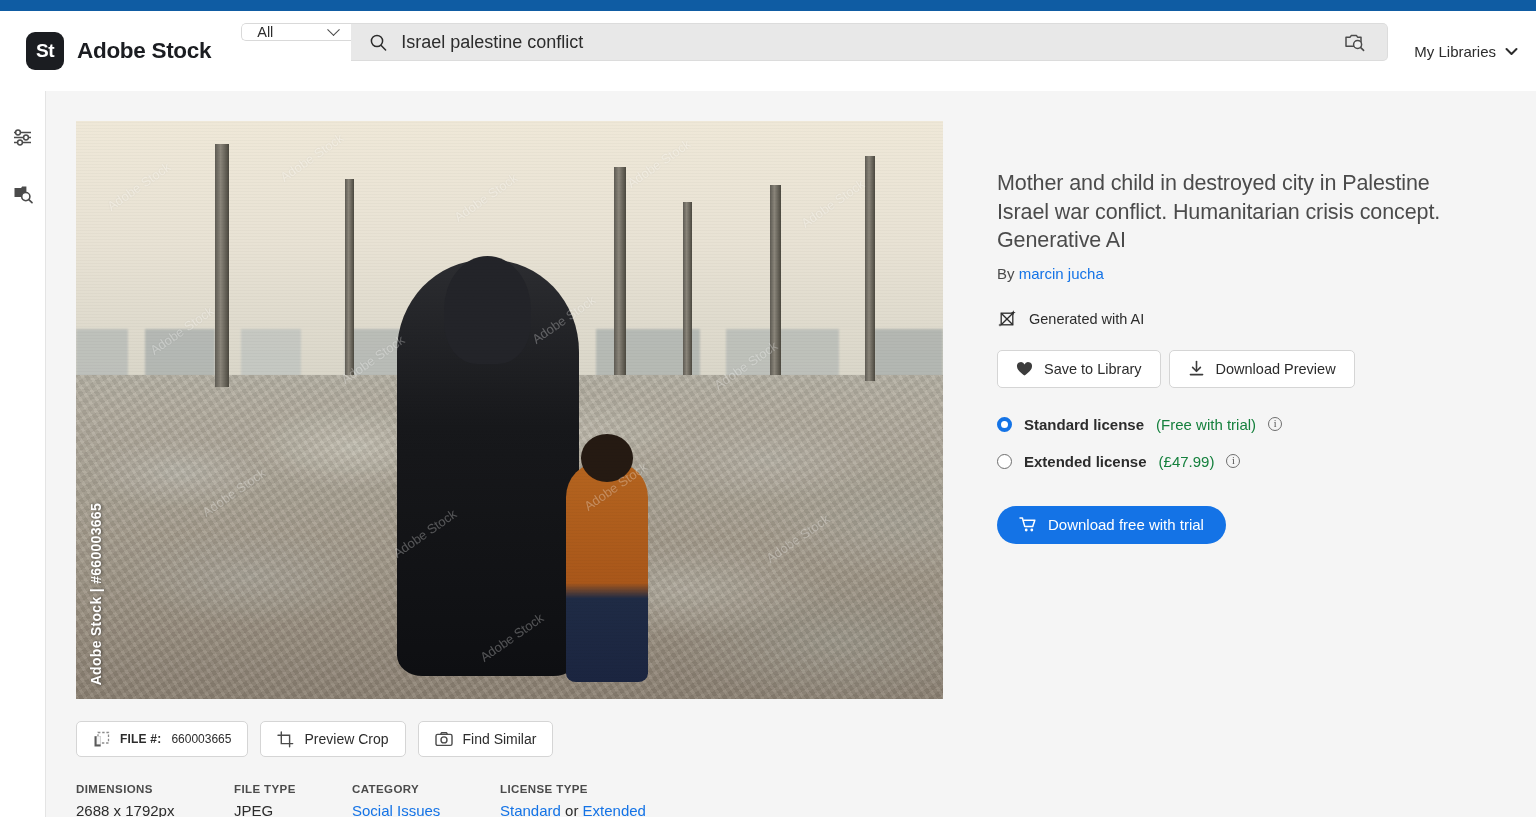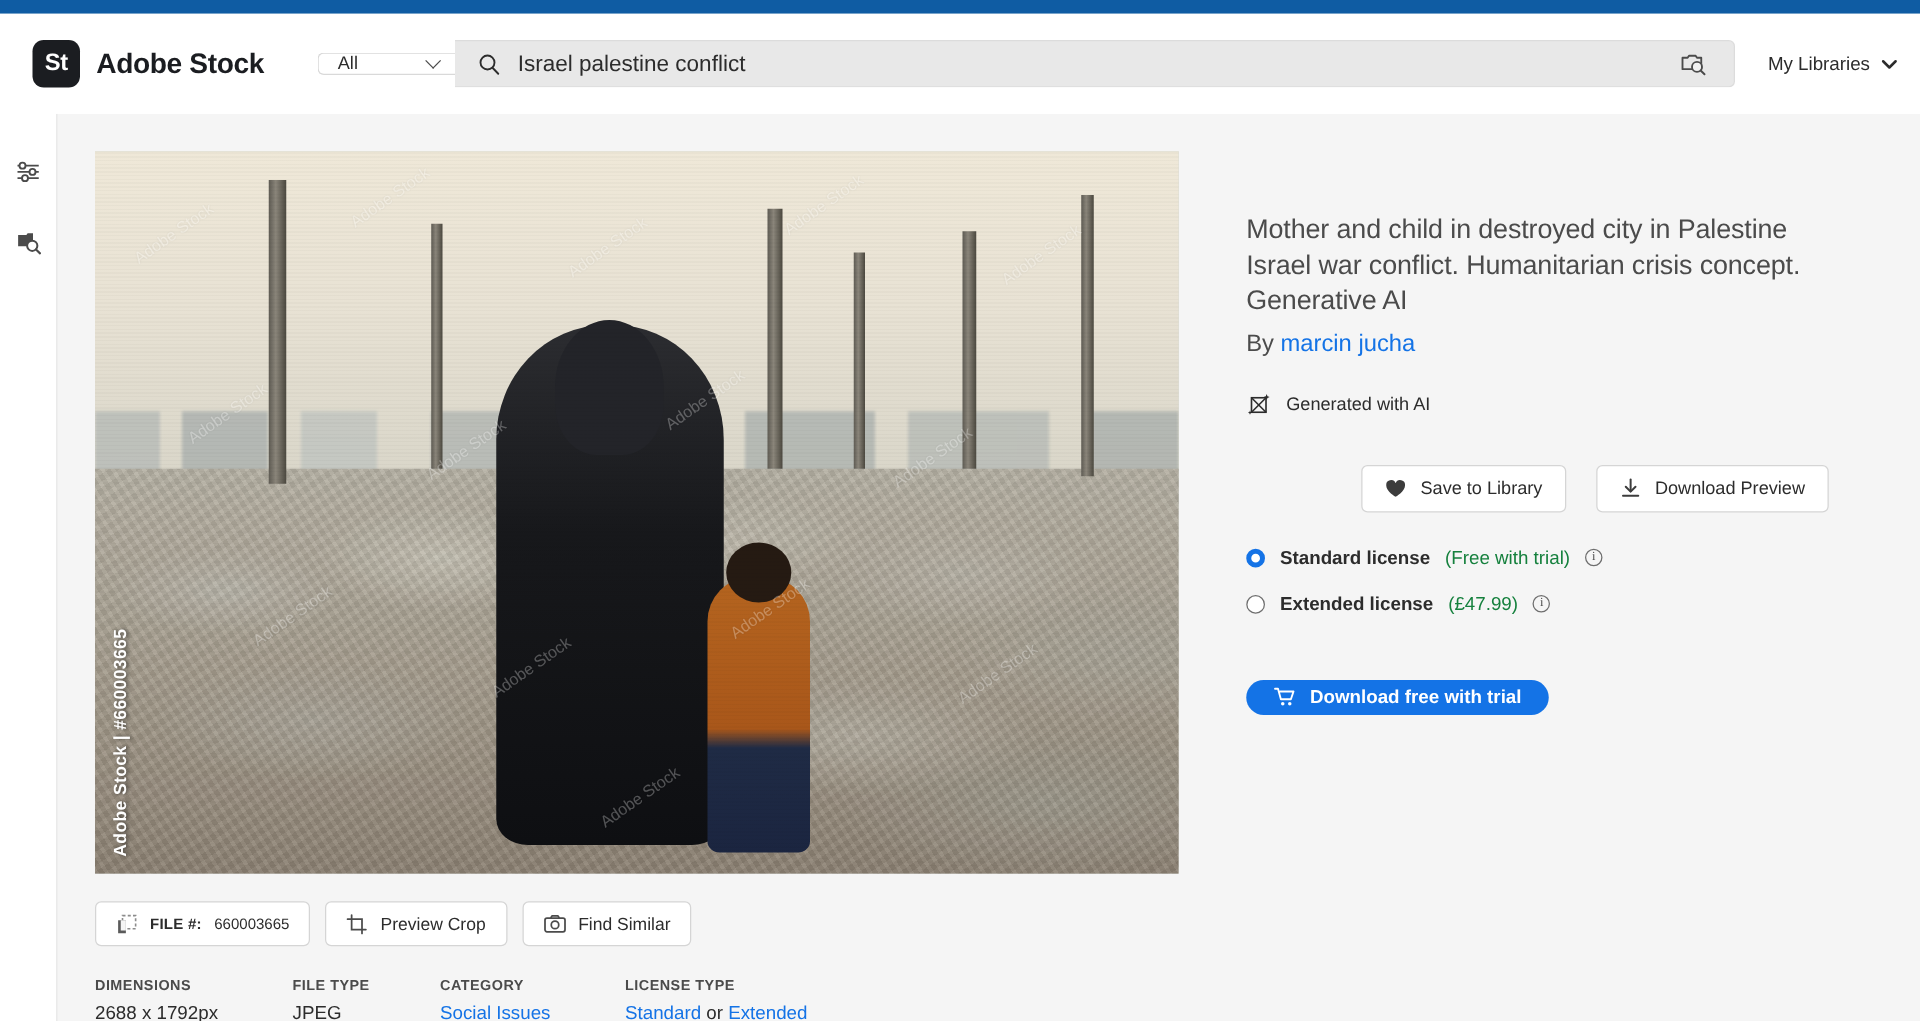--- a/index.html
+++ b/index.html
@@ -52,22 +52,22 @@
     font-size: 22.5px;
     font-weight: bold;
     color: #1b1d21;
     letter-spacing: -0.3px;
     white-space: nowrap;
   }
 
   
   .search-assembly {
     display: flex;
-    align-items: center;
-    margin-left: 43px;
+    align-items: flex-start;
+    margin-left: 30px;
     height: 56px;
     flex: 1 1 auto;
     max-width: 1150px;
     border-radius: 5px;
     overflow: hidden;
   }
   .search-scope {
     width: 110px;
     background: #fff;
     border: 1px solid #d9d9d9;
@@ -351,36 +351,35 @@
   .asset-title {
     font-size: 21.5px;
     line-height: 1.33;
     color: #4b4b4b;
     font-weight: normal;
     letter-spacing: -.1px;
     margin-top: 48px;
   }
   .byline {
     margin-top: 10px;
-    font-size: 19px;
+    font-size: 15px;
     color: #4b4b4b;
   }
   .ai-badge {
     display: flex;
     align-items: center;
     gap: 12px;
     margin-top: 27px;
     font-size: 14.5px;
     color: #2c2c2c;
   }
   .cta-row {
     display: flex;
-    gap: 24px;
-    margin-top: 38px;
-    justify-content: flex-end;
+    gap: 8px;
+    margin-top: 21px;
   }
   .cta-btn {
     height: 38px;
     border: 1px solid #d5d5d5;
     background: #fff;
     border-radius: 5px;
     display: inline-flex;
     align-items: center;
     gap: 11px;
     padding: 0 18px;
@@ -421,32 +420,32 @@
     color: #4b4b4b;
     font-size: 10px;
     line-height: 12px;
     text-align: center;
     font-family: "Liberation Serif", serif;
     cursor: pointer;
     flex: 0 0 auto;
   }
 
   .download-cta {
-    margin-top: 32px;
-    height: 28px;
+    margin-top: 16px;
+    height: 38px;
     background: #1473e6;
     color: #fff;
     border: none;
     border-radius: 19px;
     display: inline-flex;
     align-items: center;
     gap: 11px;
     padding: 0 22px;
     font-size: 15px;
-    font-weight: bold;
+    font-weight: normal;
     cursor: pointer;
     white-space: nowrap;
   }
 
   svg { display: block; }
 </style>
 </head>
 <body>
 
 <div class="browser-chrome-bar"></div>

